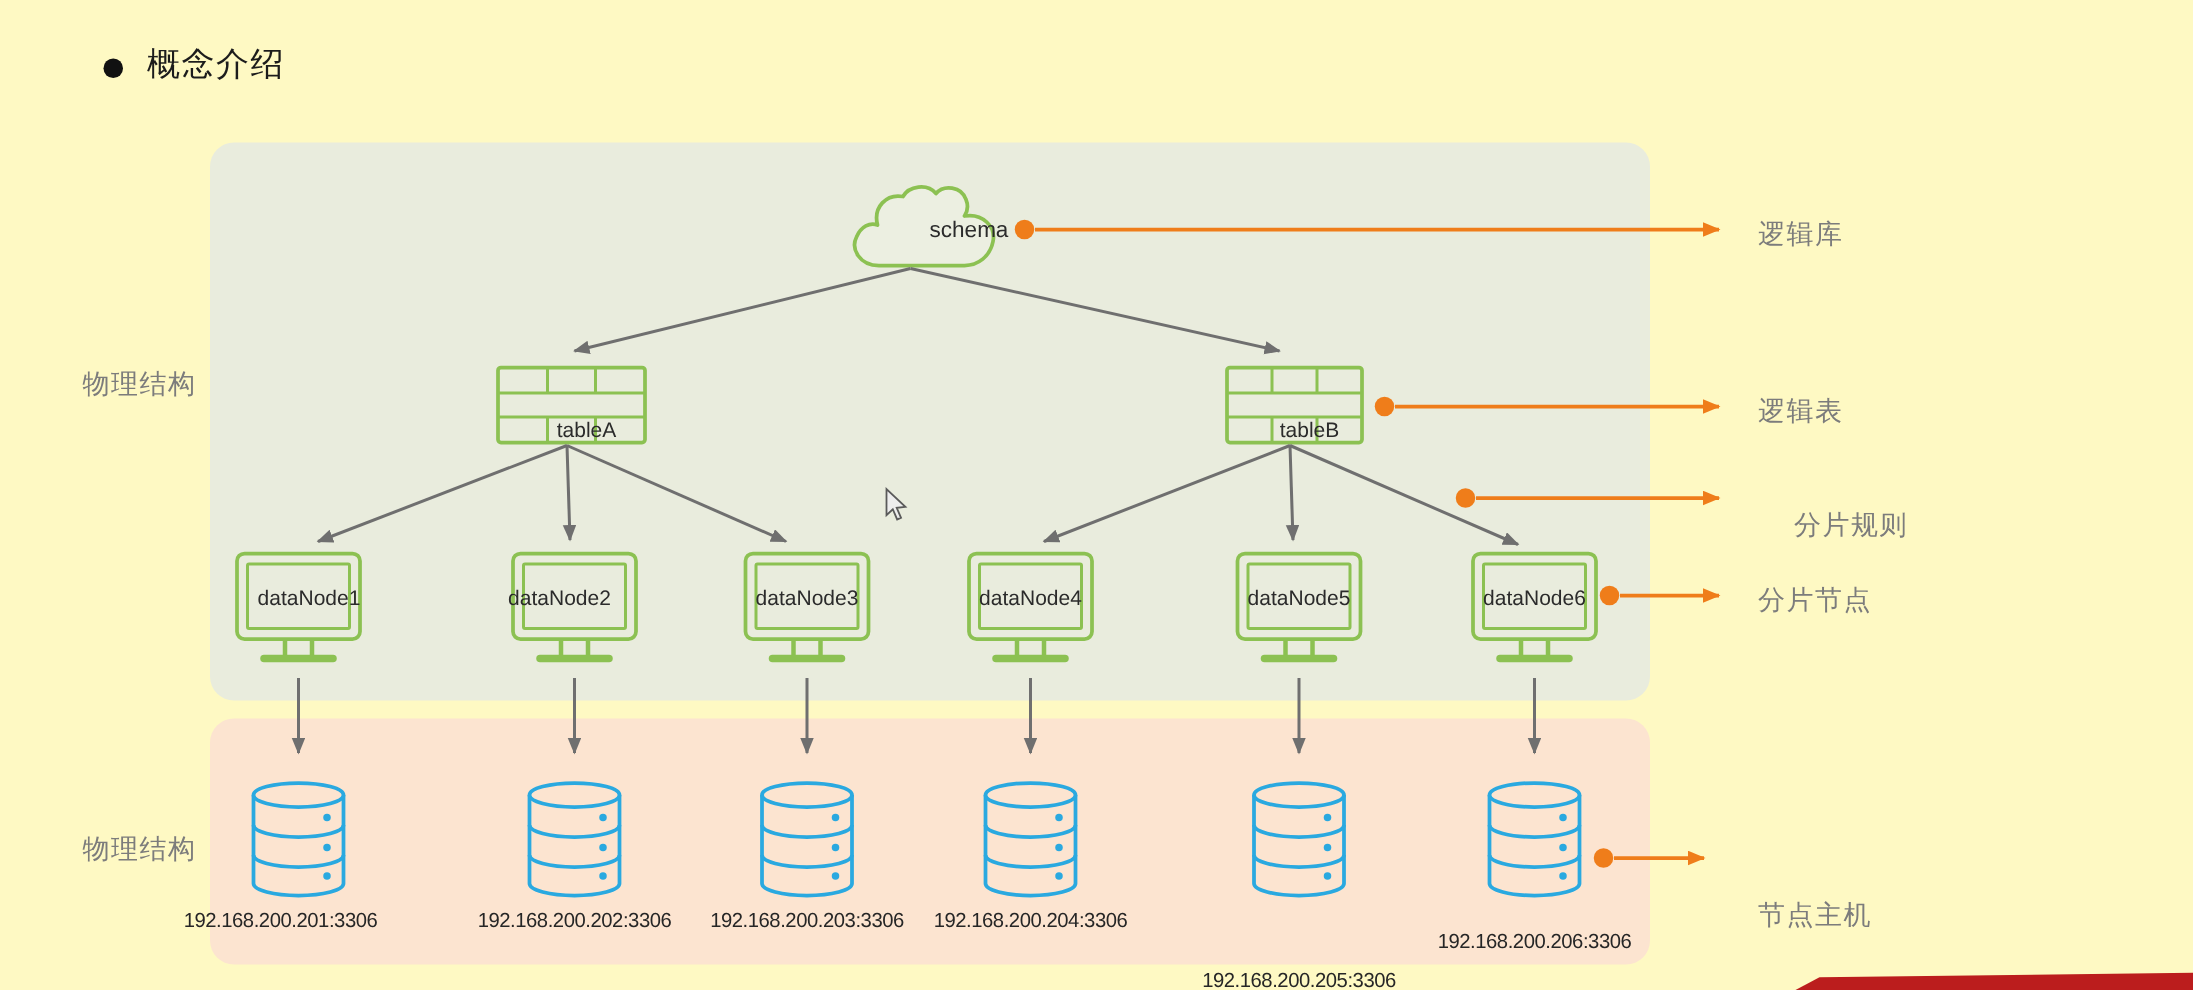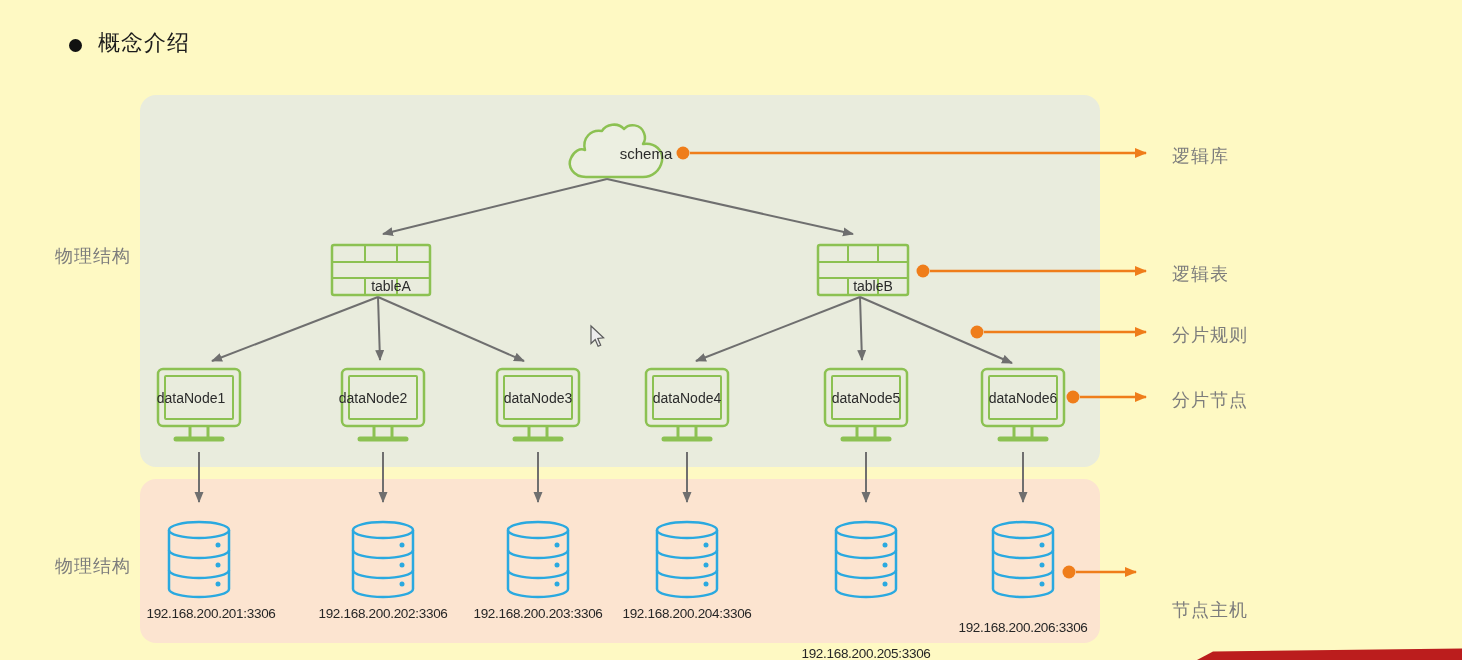--- a/index.html
+++ b/index.html
@@ -185,33 +185,33 @@
       <path d="M591,326 l0,17.5 l4.2,-4 l2.9,6.8 l2.6,-1.1 l-2.9,-6.7 l5.8,-0.6 z" fill="#ededed" stroke="#5a5a5a" stroke-width="1.2"></path>
     </g>
 
     <polygon points="1197,660 1213,651.5 1462,648.5 1462,660" fill="#bb1d1d"></polygon>
   </svg>
 
   <div class="node-label schema-label">schema</div>
   <div class="node-label table-label" style="left:331px;">tableA</div>
   <div class="node-label table-label" style="left:813px;">tableB</div>
 
-  <div class="node-label dn-label" style="left:146px;">dataNode1</div>
+  <div class="node-label dn-label" style="left:161px;">dataNode1</div>
   <div class="node-label dn-label" style="left:328px;">dataNode2</div>
   <div class="node-label dn-label" style="left:493px;">dataNode3</div>
   <div class="node-label dn-label" style="left:642px;">dataNode4</div>
   <div class="node-label dn-label" style="left:821px;">dataNode5</div>
   <div class="node-label dn-label" style="left:978px;">dataNode6</div>
 
-  <div class="ip-label" style="left:126px;">192.168.200.201:3306</div>
+  <div class="ip-label" style="left:102px;">192.168.200.201:3306</div>
   <div class="ip-label" style="left:298px;">192.168.200.202:3306</div>
   <div class="ip-label" style="left:453px;">192.168.200.203:3306</div>
   <div class="ip-label" style="left:602px;">192.168.200.204:3306</div>
   <div class="ip-label" style="left:781px;margin-top:40px;">192.168.200.205:3306</div>
   <div class="ip-label" style="left:938px;margin-top:14px;">192.168.200.206:3306</div>
 
   <div class="anno-label" style="top:144px;">逻辑库</div>
   <div class="anno-label" style="top:262px;">逻辑表</div>
-  <div class="anno-label" style="top:323px;">分片规则</div>
+  <div class="anno-label" style="top:338px;margin-left:24px;">分片规则</div>
   <div class="anno-label" style="top:388px;">分片节点</div>
   <div class="anno-label" style="top:562px;margin-top:36px;">节点主机</div>
 
 </div>
 
 </body></html>

